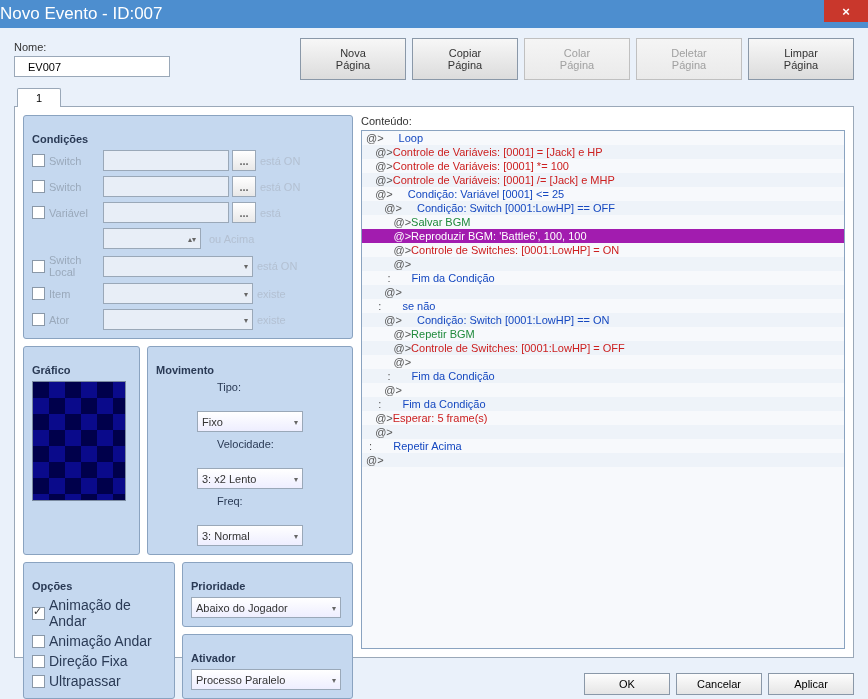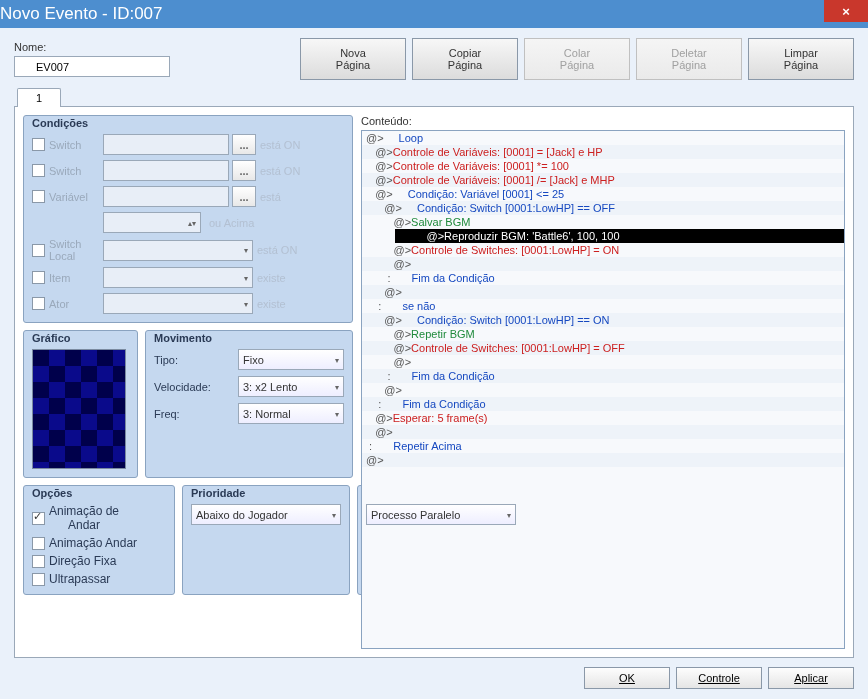--- a/index.html
+++ b/index.html
@@ -8,77 +8,77 @@
 .window { width: 868px; height: 699px; background: #eaf1fa; position: relative; }
 .titlebar { height: 28px; background: #4d8ecf; color: #fff; display: flex; align-items: center; position: relative; }
 .titlebar-text { flex: 1; text-align: left; font-size: 17px; }
 .close-btn { width: 44px; height: 22px; background: #c9372c; color: #fff; display: flex; align-items: center; justify-content: center; position: absolute; right: 0; top: 0; font-size: 13px; font-weight: bold; }
 
 .body-area { padding: 10px 14px; position: relative; height: 671px; }
 
 .top-row { display: flex; align-items: center; gap: 24px; margin-bottom: 8px; }
 .name-group { display: flex; flex-direction: column; gap: 3px; }
 .name-label { font-size: 11px; color: #333; }
-.name-input { width: 156px; height: 21px; border: 1px solid #9aa8b8; padding: 2px 21px; font-size: 11px; background: #fff; }
+.name-input { width: 156px; height: 21px; border: 1px solid #9aa8b8; padding: 2px 13px; font-size: 11px; background: #fff; }
 
 .btn-row { display: flex; gap: 6px; margin-left: auto; }
 .btn { width: 106px; height: 42px; border: 1px solid #8a98a8; background: linear-gradient(#f7f7f7,#dcdcdc); display: flex; align-items: center; justify-content: center; text-align: center; font-size: 11px; color: #333; cursor: pointer; }
 .btn.disabled { color: #a0a0a0; background: linear-gradient(#f5f5f5,#eaeaea); border-color: #c0c0c0; cursor: default; }
 
 .tabs { display: flex; position: relative; z-index: 2; margin-left: 3px; }
 .tab { border: 1px solid #9aa8b8; border-bottom: none; padding: 3px 18px; background: #fff; font-size: 11px; border-radius: 2px 2px 0 0; }
 
 .panel-wrap { border: 1px solid #9aa8b8; background: #fff; padding: 8px; height: 552px; display: flex; gap: 8px; position: relative; top: -1px; }
 
 .left-col { width: 330px; display: flex; flex-direction: column; gap: 7px; }
 
-.box { border: 1px solid #8aa3c0; border-radius: 3px; background: #c5d8ef; padding: 1px 8px 8px; }
+.box { border: 1px solid #8aa3c0; border-radius: 3px; background: #c5d8ef; padding: 17px 8px 8px; }
 .box-title { font-weight: bold; font-size: 11px; color: #2a3a55; margin-bottom: 5px; }
 
 .cond-row { display: flex; align-items: center; gap: 4px; margin-bottom: 5px; }
 .chk { width: 13px; height: 13px; border: 1px solid #8a98a8; background: #fff; display: inline-block; flex-shrink: 0; }
 .chk.checked { background: #fff; position: relative; }
 .chk.checked::after { content: "✓"; position: absolute; top: -3px; left: 0; font-size: 11px; color: #333; }
 .cond-label { width: 50px; color: #9aa9bb; font-size: 11px; }
 .dd { height: 21px; border: 1px solid #9aa8b8; background: linear-gradient(#fff,#eef); display: flex; align-items: center; padding: 0 4px; position: relative; color: #333; font-size: 11px; }
 .dd.disabled { background: #e8eef7; color: #b0b9c6; }
 .dd-arrow { position: absolute; right: 4px; top: 50%; transform: translateY(-50%); font-size: 8px; color: #666; }
 .tail-label { color: #b3c0d2; font-size: 11px; }
 .ellipsis-btn { width: 24px; height: 21px; border: 1px solid #9aa8b8; background: linear-gradient(#fff,#e8e8e8); display: flex; align-items: center; justify-content: center; color: #666; margin-left: -1px; font-weight: bold; font-size: 11px; }
 
 .gm-row { display: flex; gap: 7px; }
 .graph-canvas { width: 94px; height: 120px; border: 1px solid #7a8aa0; background: #00004b; background-image:
   linear-gradient(45deg, #0a0a8b 25%, transparent 25%), linear-gradient(-45deg, #0a0a8b 25%, transparent 25%),
   linear-gradient(45deg, transparent 75%, #0a0a8b 75%), linear-gradient(-45deg, transparent 75%, #0a0a8b 75%);
   background-size: 32px 32px; background-position: 0 0, 0 16px, 16px -16px, -16px 0; }
-.mv-row { display: flex; align-items: center; gap: 18px; margin-bottom: 6px; }
+.mv-row { display: flex; align-items: center; gap: 18px; margin-bottom: 6px; flex-direction: column; }
 .mv-label { width: 66px; font-size: 11px; color: #2a3a55; }
 .mv-dd { width: 106px; }
 .rota-btn { width: 140px; height: 23px; border: 1px solid #c0c7d0; background: #e3e9f2; color: #9aa9bb; font-size: 11px; display: flex; align-items: center; justify-content: center; margin: 4px 0 8px 24px; }
 
 .opt-row { display: flex; align-items: center; gap: 4px; margin-bottom: 4px; }
-.opt-label { color: #2a3a55; font-size: 12px; text-align: center; }
+.opt-label { color: #2a3a55; font-size: 14px; }
 
 .pri-dd, .act-dd { width: 150px; }
 
 .bottom-row { display: flex; gap: 7px; }
 .bottom-row > .box { flex: 0 0 auto; }
 
 .right-col { flex: 1; display: flex; flex-direction: column; }
 .content-label { font-size: 11px; color: #333; margin-bottom: 3px; }
 .content-box { flex: 1; border: 1px solid #8aa3c0; background: #f7f9fc; overflow: auto; font-family: "Segoe UI", Tahoma, sans-serif; font-size: 11px; }
 .cline { padding: 1px 4px; white-space: pre; }
 .cline:nth-child(even) { background: #eef3f9; }
-.cline.selected { background: #000000; color: #fff; margin-left: 33px; }
+.cline.selected { background: #a21caf; color: #fff; }
 .c-red { color: #cc2020; text-align: right; }
 .c-blue { color: #1548c0; padding-left: 15px; }
 .c-green { color: #1f8a3b; }
 .c-prompt { color: #555; }
 
-.footer { position: absolute; right: 14px; bottom: 10px; display: flex; gap: 6px; text-decoration: underline; }
+.footer { position: absolute; right: 14px; bottom: 4px; display: flex; gap: 6px; }
 .fbtn { width: 86px; height: 22px; border: 1px solid #8a98a8; background: linear-gradient(#fdfdfd,#e5e5e5); font-size: 11px; display: flex; align-items: center; justify-content: center; cursor: pointer; }
 </style>
 </head>
 <body>
 
 <div class="window">
   <div class="titlebar">
     <span class="titlebar-text">Novo Evento - ID:007</span>
     <div class="close-btn">
         <span>×</span>
@@ -230,21 +230,21 @@
               </div>
             <div class="opt-row">
                 <span class="chk"></span>
                 <span class="opt-label">Direção Fixa</span>
               </div>
             <div class="opt-row" style="margin-bottom:0">
                 <span class="chk"></span>
                 <span class="opt-label">Ultrapassar</span>
               </div>
           </div>
-          <div style="flex:1;display:flex;flex-direction:row;gap:7px">
+          <div style="flex:1;display:flex;flex-direction:column;gap:7px">
             <div class="box">
               <div class="box-title">Prioridade</div>
               <div class="dd pri-dd">
                   <span>Abaixo do Jogador</span>
                   <span class="dd-arrow">▾</span>
                 </div>
             </div>
             <div class="box">
               <div class="box-title">Ativador</div>
               <div class="dd act-dd">
@@ -282,17 +282,17 @@
             <div class="cline"><span class="c-prompt">   @&gt;</span><span class="c-red">Esperar: 5 frame(s)</span></div>
             <div class="cline"><span class="c-prompt">   @&gt;</span><span class=""></span></div>
             <div class="cline"><span class="c-prompt"> :  </span><span class="c-blue">Repetir Acima</span></div>
             <div class="cline"><span class="c-prompt">@&gt;</span><span class=""></span></div>
           </div>
       </div>
     </div>
 
     <div class="footer">
       <div class="fbtn">OK</div>
-      <div class="fbtn">Controle</div>
+      <div class="fbtn">Cancelar</div>
       <div class="fbtn">Aplicar</div>
     </div>
   </div>
 </div>
 
 </body></html>

